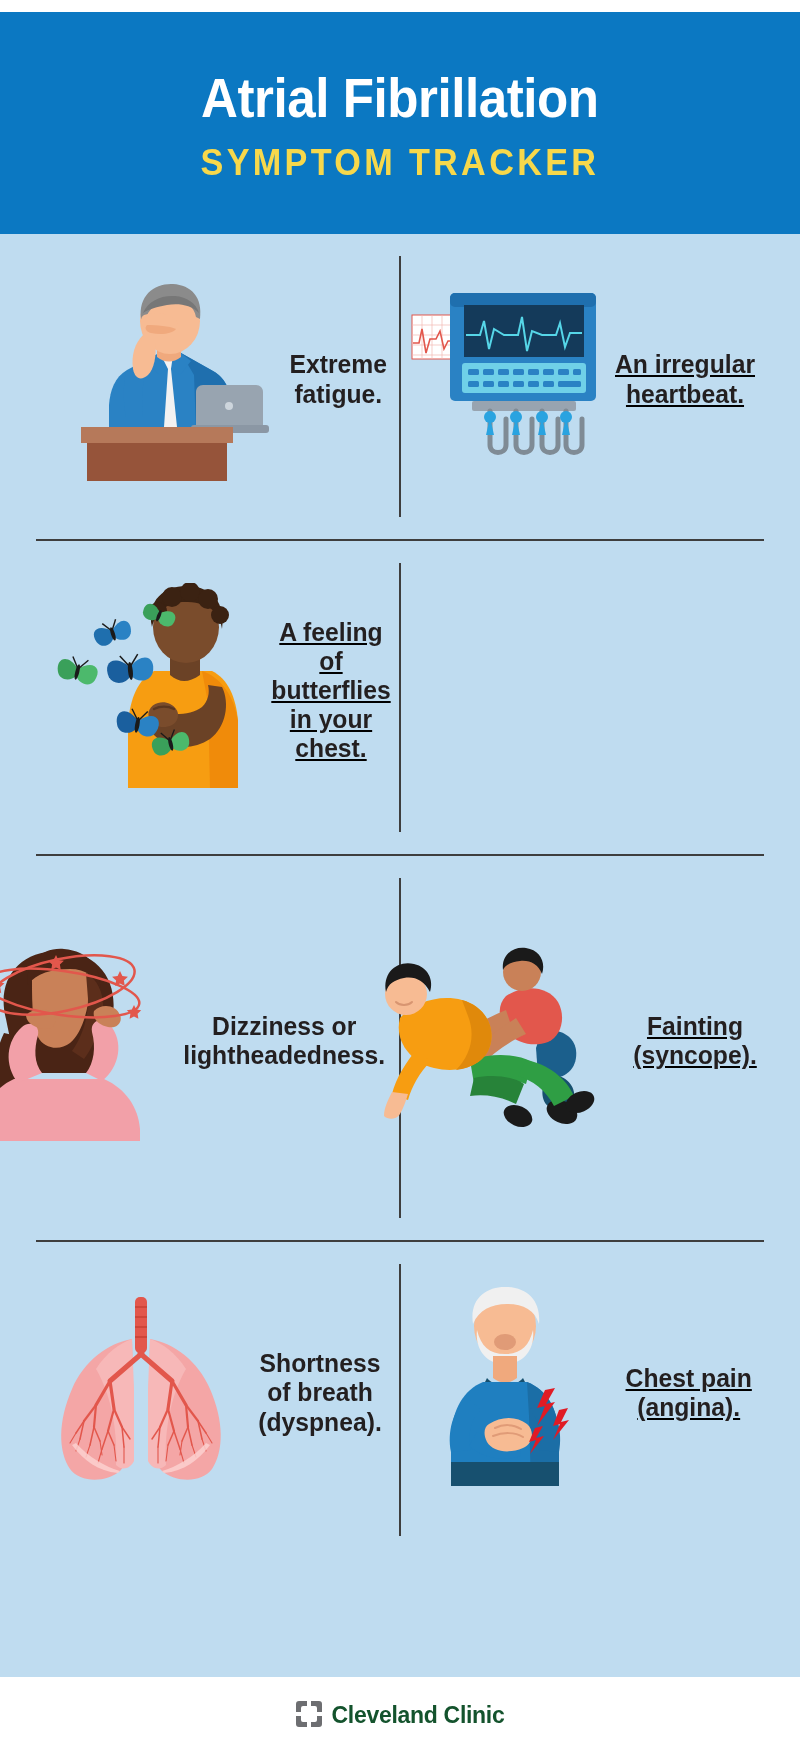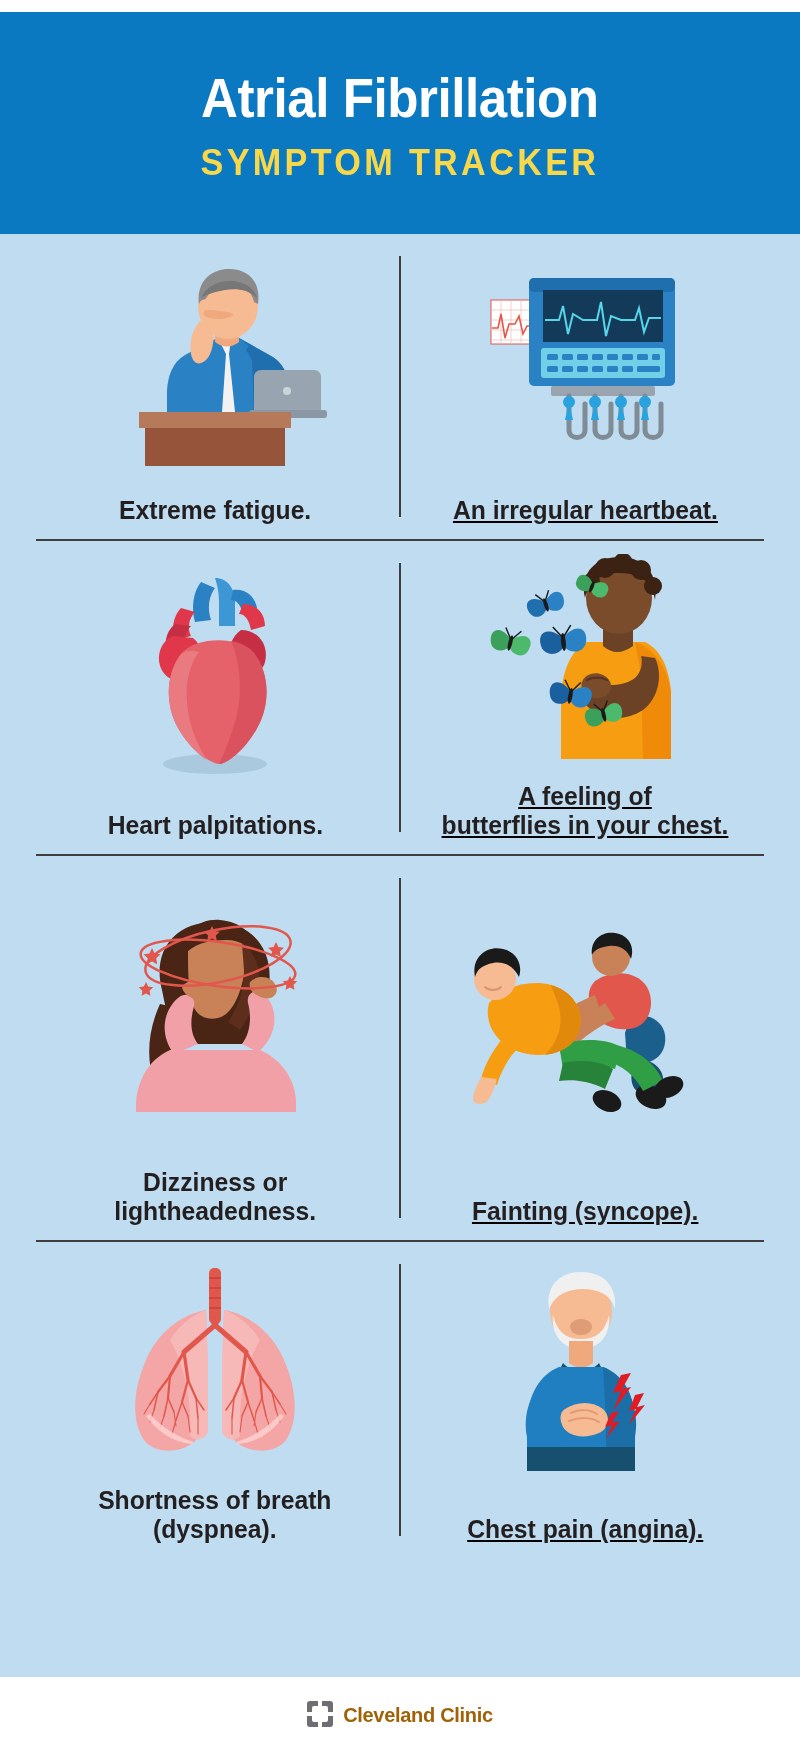--- a/index.html
+++ b/index.html
@@ -71,21 +71,21 @@
   }
   .row:last-child { border-bottom: none; }
   .row-1 { height: 307px; }
   .row-2 { height: 315px; }
   .row-3 { height: 386px; }
   .row-4 { height: 316px; justify-content: flex-end; }
 
   .cell {
     width: 50%;
     display: flex;
-    flex-direction: column;
+    flex-direction: row;
     align-items: center;
     justify-content: flex-end;
     box-sizing: border-box;
     padding-bottom: 14px;
     position: relative;
   }
   .cell-left { padding-right: 6px; }
   .cell-right { padding-left: 6px; text-decoration: underline; }
 
   
@@ -125,22 +125,22 @@
     display: flex;
     align-items: center;
     justify-content: center;
     gap: 10px;
     border-top: 1px solid #ffffff;
   }
   .logo-mark { display: block; }
   .logo-text {
     font-family: "Liberation Sans", sans-serif;
     font-weight: bold;
-    font-size: 20px;
-    color: #a16207;
+    font-size: 23px;
+    color: #14532d;
     letter-spacing: -0.3px;
   }
 </style>
 </head>
 <body>
 
 <div class="infographic">
 
   <div class="header">
     <div class="header-title">Atrial Fibrillation</div>
@@ -251,44 +251,20 @@
             </g>
           </svg>
         </div>
         <div class="caption">An irregular heartbeat.</div>
       </div>
     </div>
 
     <div class="row row-2">
       <div class="divider"></div>
 
-      <div class="cell cell-left">
-        <div class="art">
-          <svg width="200" height="215" viewBox="0 0 200 215" xmlns="http://www.w3.org/2000/svg">
-            <ellipse cx="100" cy="196" rx="52" ry="10" fill="#aac9de"></ellipse>
-
-            <path d="M86 14 C78 24 76 40 80 54 L96 52 C92 40 94 28 100 20 Z" fill="#2a82c4"></path>
-            <path d="M100 10 C112 10 120 20 120 34 L120 58 L104 58 L104 34 C104 24 102 16 100 10 Z" fill="#3c97d4"></path>
-            <path d="M118 22 C130 20 140 28 142 40 L128 46 C126 38 122 32 116 32 Z" fill="#2a82c4"></path>
-            <path d="M66 40 C58 48 56 62 60 72 L76 68 C72 60 74 50 80 44 Z" fill="#e0374a"></path>
-            <path d="M128 36 C142 36 150 46 150 58 L136 62 C134 52 130 46 124 46 Z" fill="#e0374a"></path>
-            <path d="M60 56 C50 64 48 78 54 88 L72 80 C68 72 70 64 76 58 Z" fill="#c62f43"></path>
-
-            <path d="M58 68 C44 74 40 92 48 104 C56 116 76 116 84 104 C90 94 88 78 78 70 Z" fill="#e0374a"></path>
-            <path d="M126 62 C144 62 154 78 150 94 C146 108 128 114 118 104 C110 94 112 72 126 62 Z" fill="#c62f43"></path>
-
-            <path d="M66 86 C52 104 50 132 60 154 C72 180 96 196 104 196 C114 196 136 176 146 152 C156 128 152 100 138 84 C124 68 80 68 66 86 Z" fill="#e5626a"></path>
-
-            <path d="M104 196 C114 196 136 176 146 152 C156 128 152 100 138 84 C132 78 124 74 116 73 C126 96 128 128 120 154 C114 174 108 188 104 196 Z" fill="#d9525d"></path>
-
-            <path d="M66 86 C52 104 50 132 60 154 C68 172 82 186 92 192 C76 168 70 140 72 116 C74 102 78 92 84 84 C78 82 70 82 66 86 Z" fill="#e87a80"></path>
-          </svg>
-        </div>
-        <div class="caption">Heart palpitations.</div>
-      </div>
 
       <div class="cell cell-right">
         <div class="art">
           <svg width="220" height="215" viewBox="0 0 220 215" xmlns="http://www.w3.org/2000/svg">
 
             <path d="M112 88 C96 96 88 116 86 140 L86 205 L196 205 L196 138 C194 114 186 96 170 88 Z" fill="#f79d11"></path>
             <path d="M160 88 C178 94 192 112 196 138 L196 205 L168 205 L166 120 Z" fill="#f08b0a"></path>
 
             <path d="M128 62 L158 62 L158 92 C146 100 138 100 128 92 Z" fill="#6b4226"></path>
 

